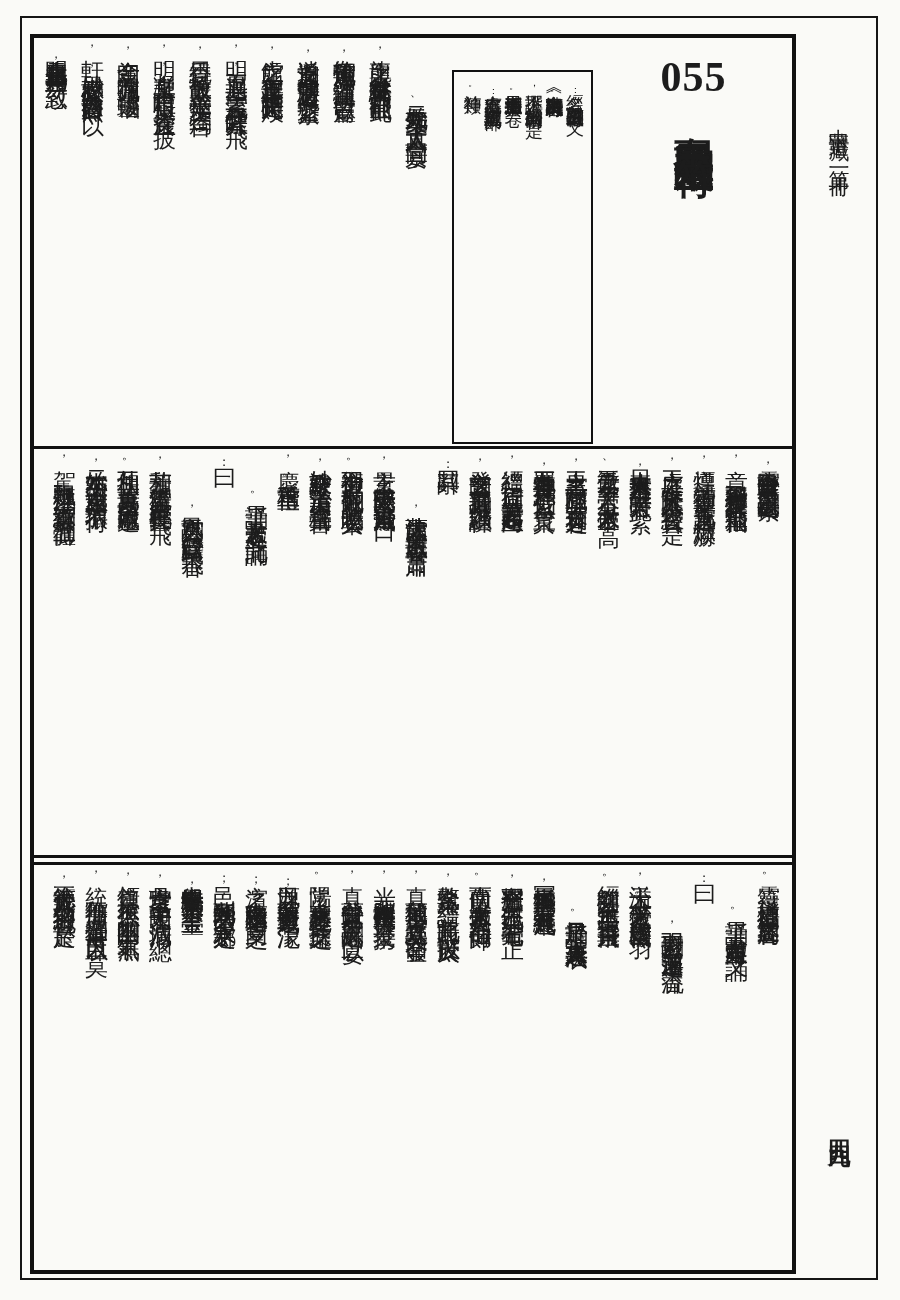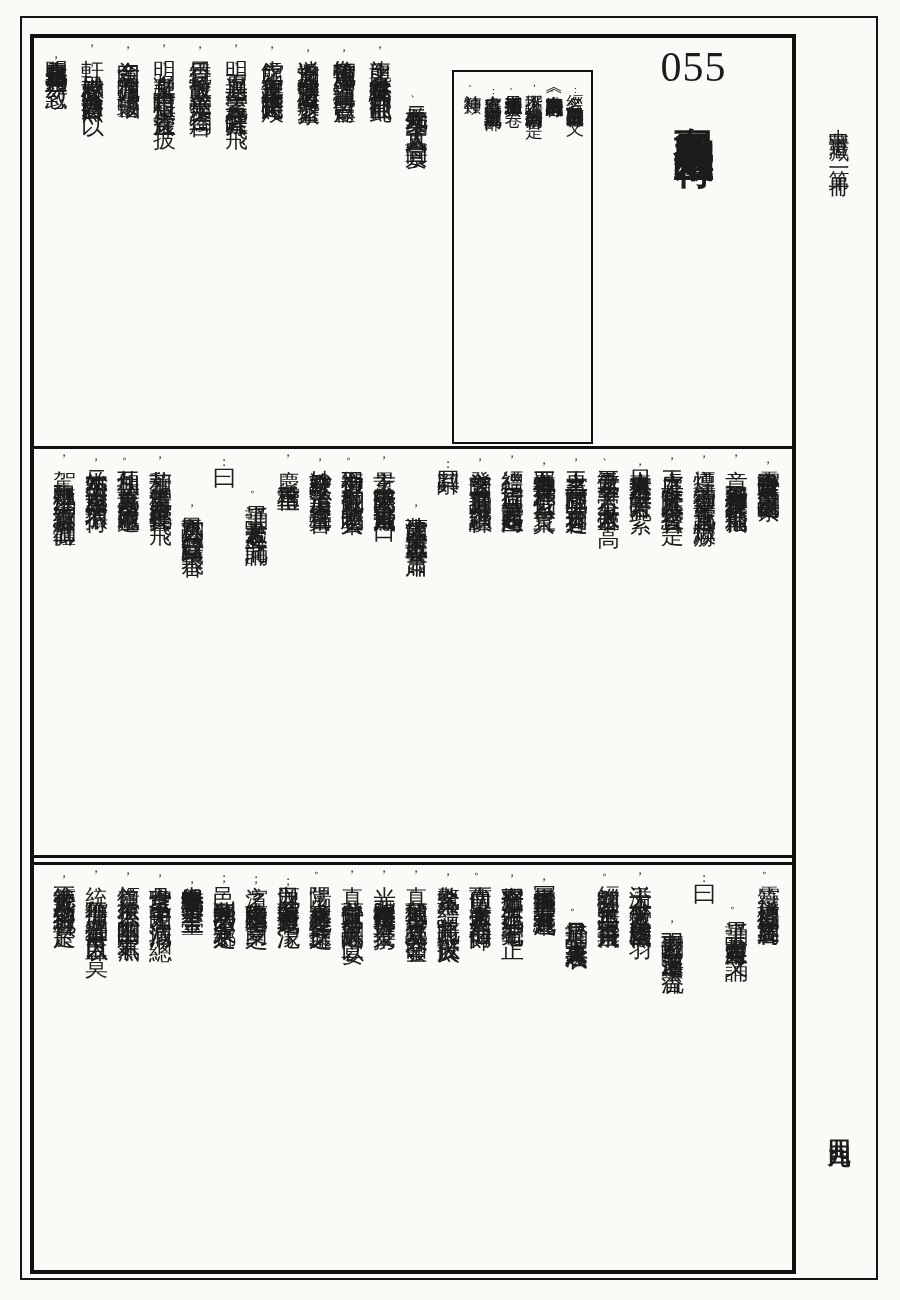--- a/index.html
+++ b/index.html
@@ -41,22 +41,22 @@
     height:50px; font-size:11px; line-height:13px;
     letter-spacing:0; vertical-align:middle;
   }
   
   .title-block {
     width:185px; height:100%; flex:none;
     display:flex; flex-direction:column; align-items:center;
   }
   .doc-number {
     writing-mode:horizontal-tb;
-    font-size:42px; font-weight:400; letter-spacing:1px;
-    margin-top:2px; line-height:1.1;
+    font-size:42px; font-weight:700; letter-spacing:1px;
+    margin-top:12px; line-height:1.1;
   }
   .main-title {
     writing-mode:vertical-rl;
     font-size:40px; font-weight:900; letter-spacing:3px;
     line-height:1.05; margin-top:6px;
   }
   
   .abs-wrap { width:149px; flex:none; padding-right:8px; }
   .abs-box {
     margin-top:28px; width:141px; height:374px;

